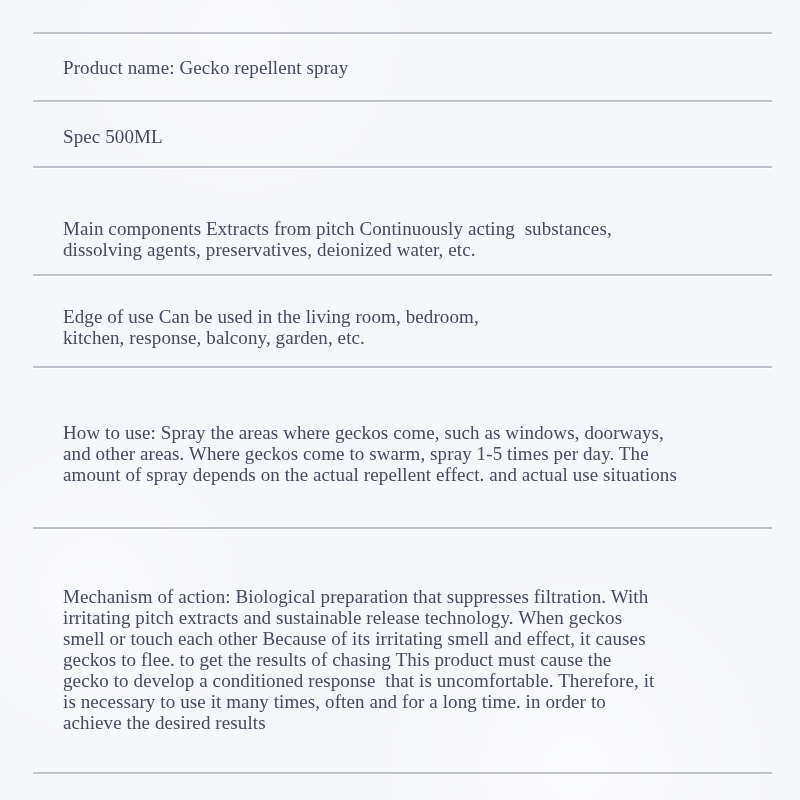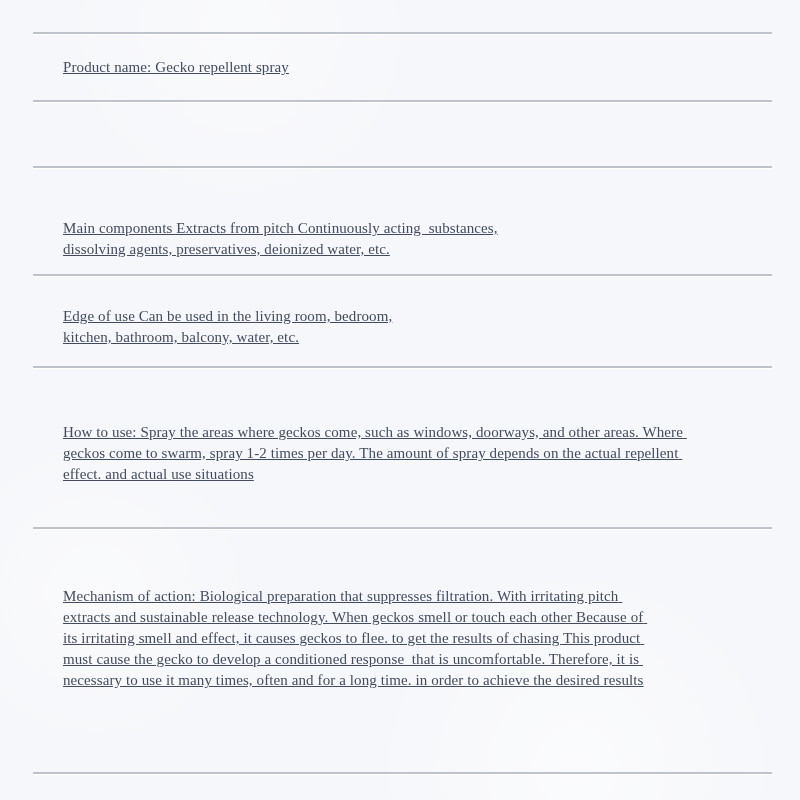--- a/index.html
+++ b/index.html
@@ -35,54 +35,54 @@
     background: #bfc2ca;
     box-shadow: 0 1px 0 0 rgba(255,255,255,0.9);
   }
 
   
   .row-text {
     position: absolute;
     left: 63px;
     width: 700px;
     color: #444b5e;
-    font-size: 15px;
+    font-size: 19px;
     line-height: 21px;
     white-space: pre-wrap;
     letter-spacing: 0.1px;
-    text-decoration: underline;
   }
   .row-text.narrow { width: 620px; }
   .row-text.wide   { width: 680px; }
 </style>
 </head>
 <body>
 
 <div id="sheet">
 
   <div class="rule" style="top:32px"></div>
 
   <div class="row-text" style="top:57px">Product name: Gecko repellent spray</div>
 
   <div class="rule" style="top:100px"></div>
 
+  <div class="row-text" style="top:126px">Spec 500ML</div>
 
   <div class="rule" style="top:166px"></div>
 
   <div class="row-text" style="top:218px">Main components Extracts from pitch Continuously acting  substances,
 dissolving agents, preservatives, deionized water, etc.</div>
 
   <div class="rule" style="top:274px"></div>
 
   <div class="row-text" style="top:306px">Edge of use Can be used in the living room, bedroom,
-kitchen, bathroom, balcony, water, etc.</div>
+kitchen, response, balcony, garden, etc.</div>
 
   <div class="rule" style="top:366px"></div>
 
-  <div class="row-text narrow" style="top:422px">How to use: Spray the areas where geckos come, such as windows, doorways, and other areas. Where geckos come to swarm, spray 1-2 times per day. The amount of spray depends on the actual repellent effect. and actual use situations</div>
+  <div class="row-text narrow" style="top:422px">How to use: Spray the areas where geckos come, such as windows, doorways, and other areas. Where geckos come to swarm, spray 1-5 times per day. The amount of spray depends on the actual repellent effect. and actual use situations</div>
 
   <div class="rule" style="top:527px"></div>
 
   <div class="row-text wide" style="top:586px; width:592px">Mechanism of action: Biological preparation that suppresses filtration. With irritating pitch extracts and sustainable release technology. When geckos smell or touch each other Because of its irritating smell and effect, it causes geckos to flee. to get the results of chasing This product must cause the gecko to develop a conditioned response  that is uncomfortable. Therefore, it is necessary to use it many times, often and for a long time. in order to achieve the desired results</div>
 
   <div class="rule" style="top:772px"></div>
 
 </div>
 
 </body></html>

